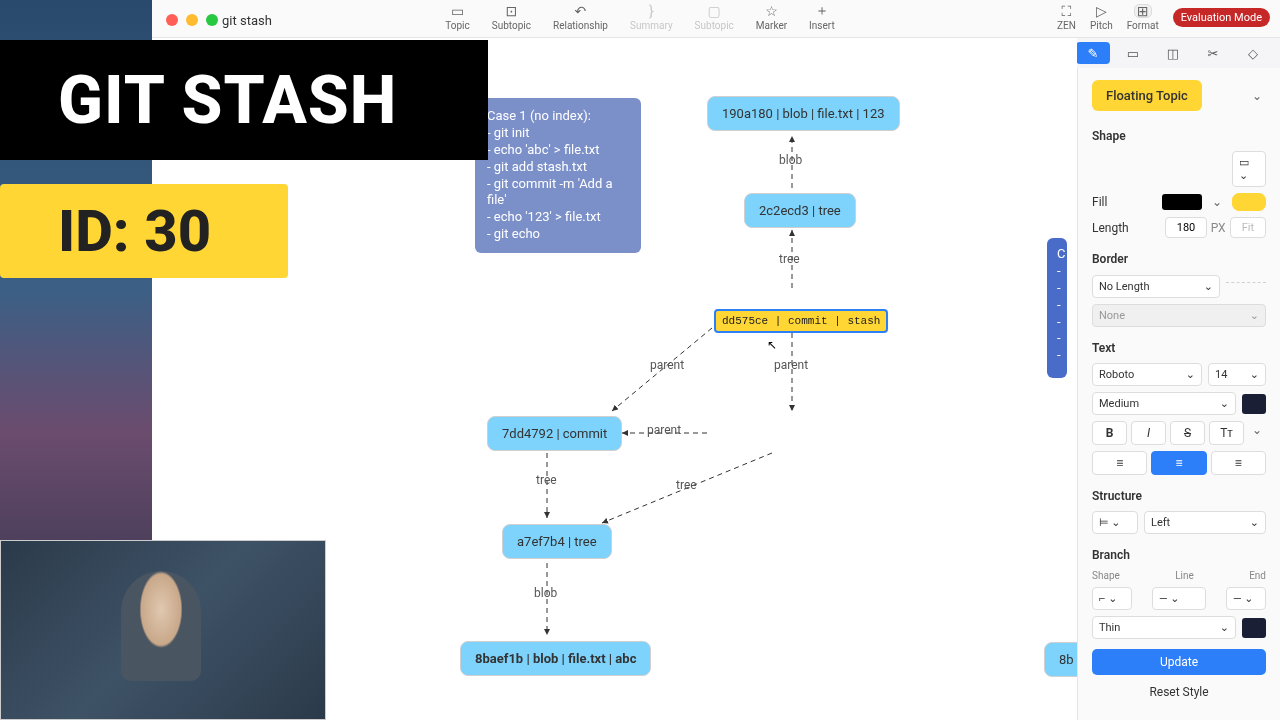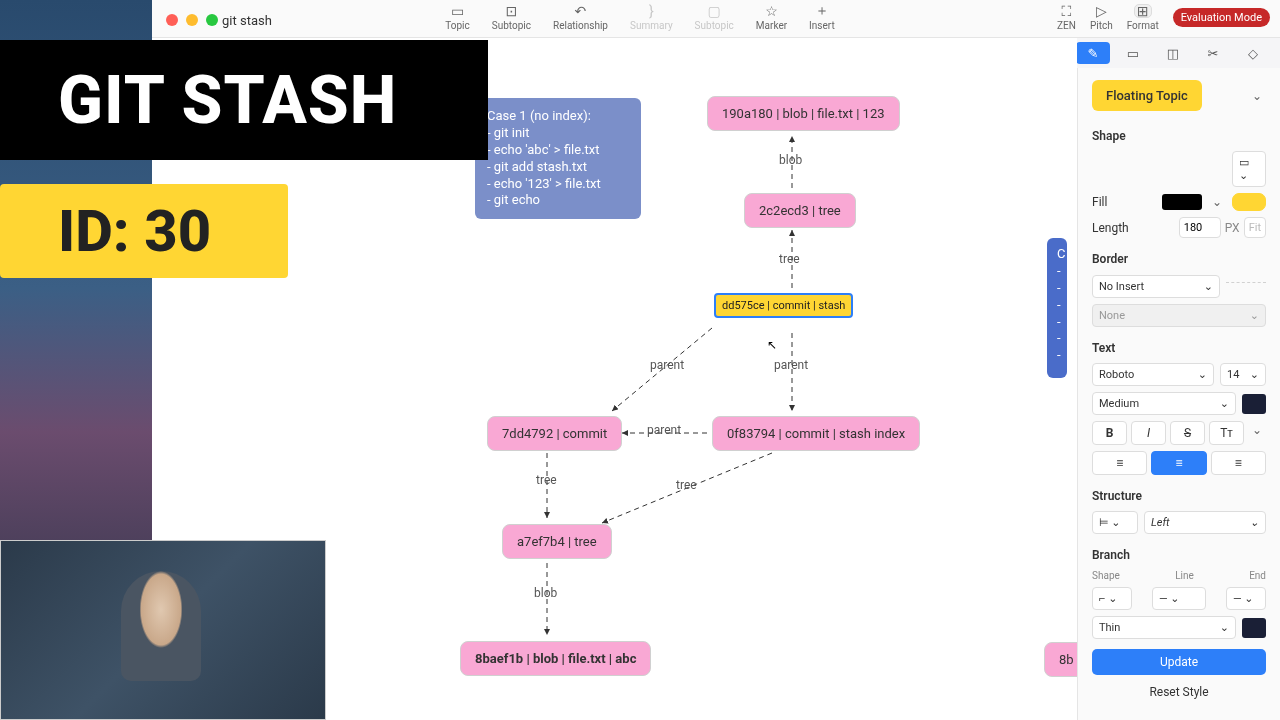--- a/index.html
+++ b/index.html
@@ -27,21 +27,21 @@
 .tab2 { width: 34px; height: 22px; border-radius: 4px; display: flex; align-items: center; justify-content: center; font-size: 13px; color: #555; }
 .tab2.active { background: #2d7ff9; color: #fff; }
 
 
 .wall { position: absolute; top: 0; left: 0; width: 152px; height: 720px; background: linear-gradient(180deg, #294a6d 0%, #3b5f85 40%, #6b4c6e 60%, #1e2d3f 100%); }
 
 
 .canvas { position: absolute; top: 38px; left: 152px; right: 203px; bottom: 0; background: #fff; overflow: hidden; }
 
 
-.node { position: absolute; padding: 9px 14px; border-radius: 8px; font-size: 13px; color: #333; border: 1px solid #d0d0d0; background: #f9a8d4; text-align: center; }
+.node { position: absolute; padding: 9px 14px; border-radius: 8px; font-size: 13px; color: #333; border: 1px solid #d0d0d0; background: #7dd3fc; text-align: center; }
 .node.sel { background: #ffd633; border: 2px solid #2d7ff9; color: #222; }
 .notecard { position: absolute; background: #7b8fc9; color: #fff; padding: 10px 12px; border-radius: 6px; font-size: 13px; line-height: 1.3; width: 166px; }
 .notecard2 { position: absolute; background: #4a6cc9; color: #fff; padding: 8px 10px; border-radius: 6px; font-size: 13px; line-height: 1.3; width: 18px; overflow: hidden; }
 
 .lbl { position: absolute; font-size: 12px; color: #555; }
 
 
 .blackbox { position: absolute; top: 40px; left: 0; width: 488px; height: 120px; background: #000; display: flex; align-items: center; padding-left: 58px; z-index: 50; }
 .blackbox h1 { color: #fff; font-size: 66px; font-weight: 800; letter-spacing: 1px; }
 .yellowbox { position: absolute; top: 184px; left: 0; width: 288px; height: 94px; background: #ffd633; display: flex; align-items: center; padding-left: 58px; z-index: 50; border-radius: 4px; }
@@ -53,21 +53,21 @@
 .panel { position: absolute; top: 68px; right: 0; width: 203px; bottom: 0; background: #fafafa; border-left: 1px solid #e5e5e5; padding: 12px 14px; font-size: 12px; color: #333; overflow: hidden; }
 .ft { display: flex; align-items: center; justify-content: space-between; margin-bottom: 18px; }
 .ft-btn { background: #ffd633; padding: 8px 14px; border-radius: 6px; font-size: 13px; font-weight: 500; }
 .chev { width: 18px; height: 18px; display:flex; align-items:center; justify-content:center; color:#666; }
 .sec-h { font-size: 12px; font-weight: 600; margin: 14px 0 8px; }
 .row { display: flex; align-items: center; justify-content: space-between; margin: 6px 0; gap: 6px; }
 .sw { width: 22px; height: 14px; border: 1px solid #999; border-radius: 7px; display: flex; align-items: center; justify-content: center; font-size: 9px; }
 .sw.fill { background: #ffd633; border-color: #ffd633; }
 .swblack { width: 40px; height: 16px; background: #000; border-radius: 3px; }
 .swline { width: 40px; height: 16px; border-top: 1px dashed #aaa; margin-top:8px; opacity:0.5; }
-.inp { border: 1px solid #ddd; border-radius: 4px; padding: 3px 4px; font-size: 11px; background: #fff; }
+.inp { border: 1px solid #ddd; border-radius: 4px; padding: 3px 11px; font-size: 11px; background: #fff; }
 .sel { border: 1px solid #ddd; border-radius: 4px; padding: 4px 6px; font-size: 11px; background: #fff; display: flex; justify-content: space-between; align-items: center; }
 .sel.dis { background: #f0f0f0; color: #999; }
 .txtrow { display: flex; gap: 4px; margin: 6px 0; }
 .txtbtn { flex: 1; border: 1px solid #ddd; border-radius: 4px; padding: 4px 0; text-align: center; font-size: 12px; background: #fff; }
 .txtbtn.active { background: #2d7ff9; color: #fff; border-color: #2d7ff9; }
 .updatebtn { width: 100%; padding: 6px; background: #2d7ff9; color: #fff; border-radius: 5px; text-align: center; font-size: 12px; margin-top: 10px; }
 .resetbtn { width: 100%; padding: 6px; text-align: center; font-size: 12px; margin-top: 4px; }
 
 .colordark { width: 24px; height: 20px; background: #1a1f36; border-radius: 3px; }
 
@@ -141,37 +141,37 @@
   <div class="tab2">◇</div>
 </div>
 
 <div class="canvas">
 
   <div class="notecard" style="left:323px; top:60px;">
     <div>Case 1 (no index):</div>
     <div>- git init</div>
     <div>- echo 'abc' &gt; file.txt</div>
     <div>- git add stash.txt</div>
+    <div>- git commit -m 'Add a file'</div>
     <div>- echo '123' &gt; file.txt</div>
     <div>- git echo</div>
   </div>
 
   <div class="notecard2" style="left:895px; top:200px; height:140px; white-space:pre;">C
 -
 -
 -
 -
 -
 -</div>
 
   <div class="node" style="left:555px; top:58px;">190a180 | blob | file.txt | 123</div>
   <div class="node" style="left:592px; top:155px;">2c2ecd3 | tree</div>
-  <div class="node sel" style="left:562px; top:255px;">dd575ce | commit | stash</div>
+  <div class="node sel" style="left:562px; top:271px;font-family:Liberation Mono, monospace;">dd575ce | commit | stash</div>
   <div class="node" style="left:335px; top:378px;">7dd4792 | commit</div>
-  <div class="node" style="left:560px; top:378px;">0f83794 | commit | stash index</div>
   <div class="node" style="left:350px; top:486px;">a7ef7b4 | tree</div>
   <div class="node" style="left:308px; top:603px;font-weight:bold;">8baef1b | blob | file.txt | abc</div>
   <div class="node" style="left:892px; top:604px;">8b</div>
 
   <svg class="conn" style="left:0; top:0; width:930px; height:680px;">
     <defs>
         <marker id="ah" markerWidth="8" markerHeight="8" refX="6" refY="3" orient="auto">
           <path d="M0,0 L6,3 L0,6 Z" fill="#333"></path>
         </marker>
       </defs>
@@ -223,37 +223,37 @@
     <div style="display:flex; gap:4px; align-items:center;">
       <input class="inp" style="width: 42px;" value="180">
       <span style="font-size:12px; color:#888;">PX</span>
       <span class="inp" style="color:#bbb;">Fit</span>
     </div>
   </div>
 
   <div class="sec-h">Border</div>
   <div class="row">
     <div class="sel" style="flex:1;">
-        <span>No Insert</span>
+        <span>No Length</span>
         <span>⌄</span>
       </div>
     <div class="swline"></div>
   </div>
   <div class="sel dis" style="margin-top:6px;">
       <span>None</span>
       <span>⌄</span>
     </div>
 
   <div class="sec-h">Text</div>
   <div class="row">
     <div class="sel" style="flex:1;">
         <span>Roboto</span>
         <span>⌄</span>
       </div>
-    <div class="sel" style="width:46px;">
+    <div class="sel" style="width:58px;">
         <span>14</span>
         <span>⌄</span>
       </div>
   </div>
   <div class="row">
     <div class="sel" style="flex:1;">
         <span>Medium</span>
         <span>⌄</span>
       </div>
     <div class="colordark"></div>
@@ -267,21 +267,21 @@
   </div>
   <div class="txtrow">
     <div class="txtbtn">≡</div>
     <div class="txtbtn active">≡</div>
     <div class="txtbtn">≡</div>
   </div>
 
   <div class="sec-h">Structure</div>
   <div class="row">
     <div class="sel" style="width:46px;">⊨ ⌄</div>
-    <div class="sel" style="flex:1;font-style:italic;">
+    <div class="sel" style="flex:1;">
         <span>Left</span>
         <span>⌄</span>
       </div>
   </div>
 
   <div class="sec-h">Branch</div>
   <div class="row" style="font-size:10px; color:#888;">
     <span>Shape</span>
     <span>Line</span>
     <span>End</span>

